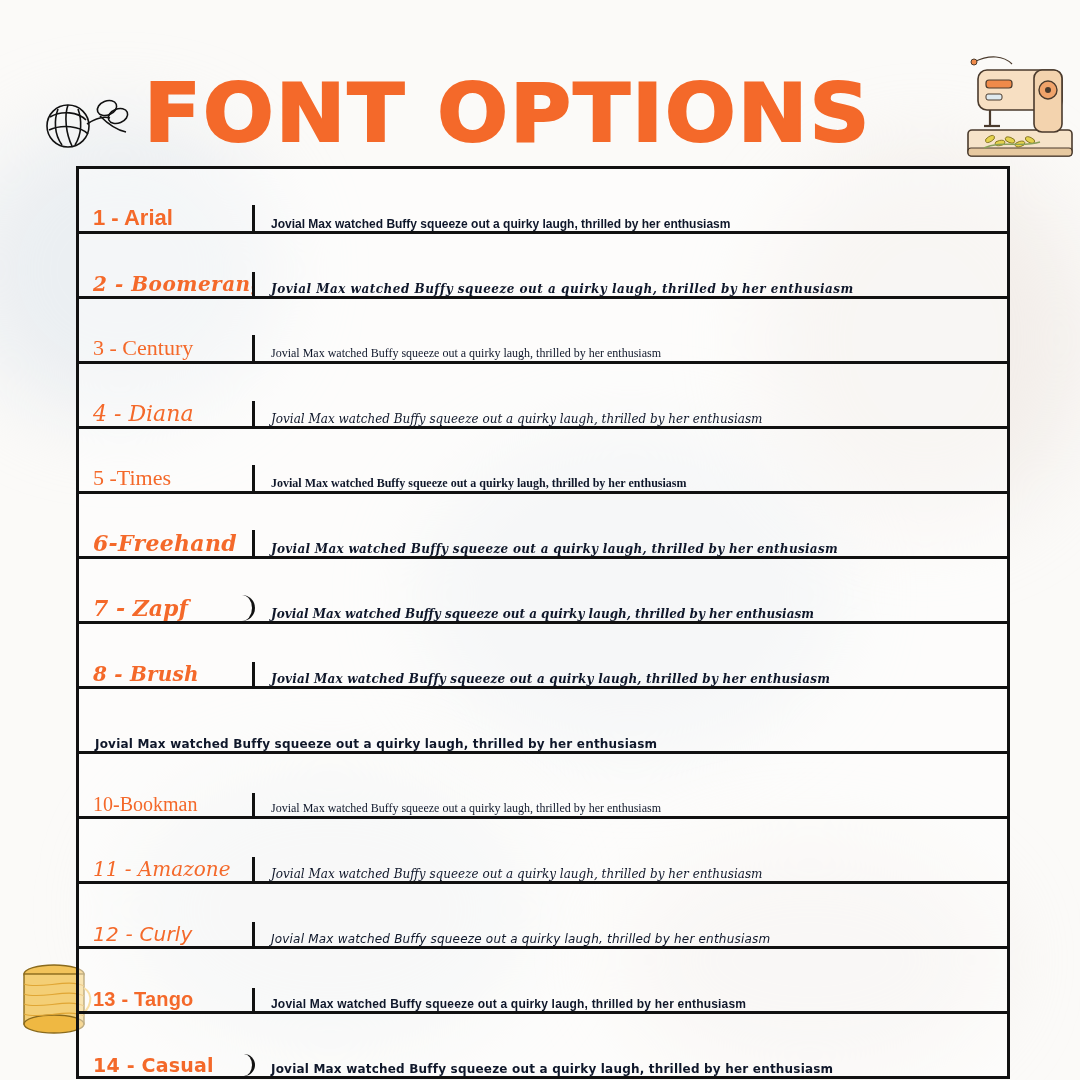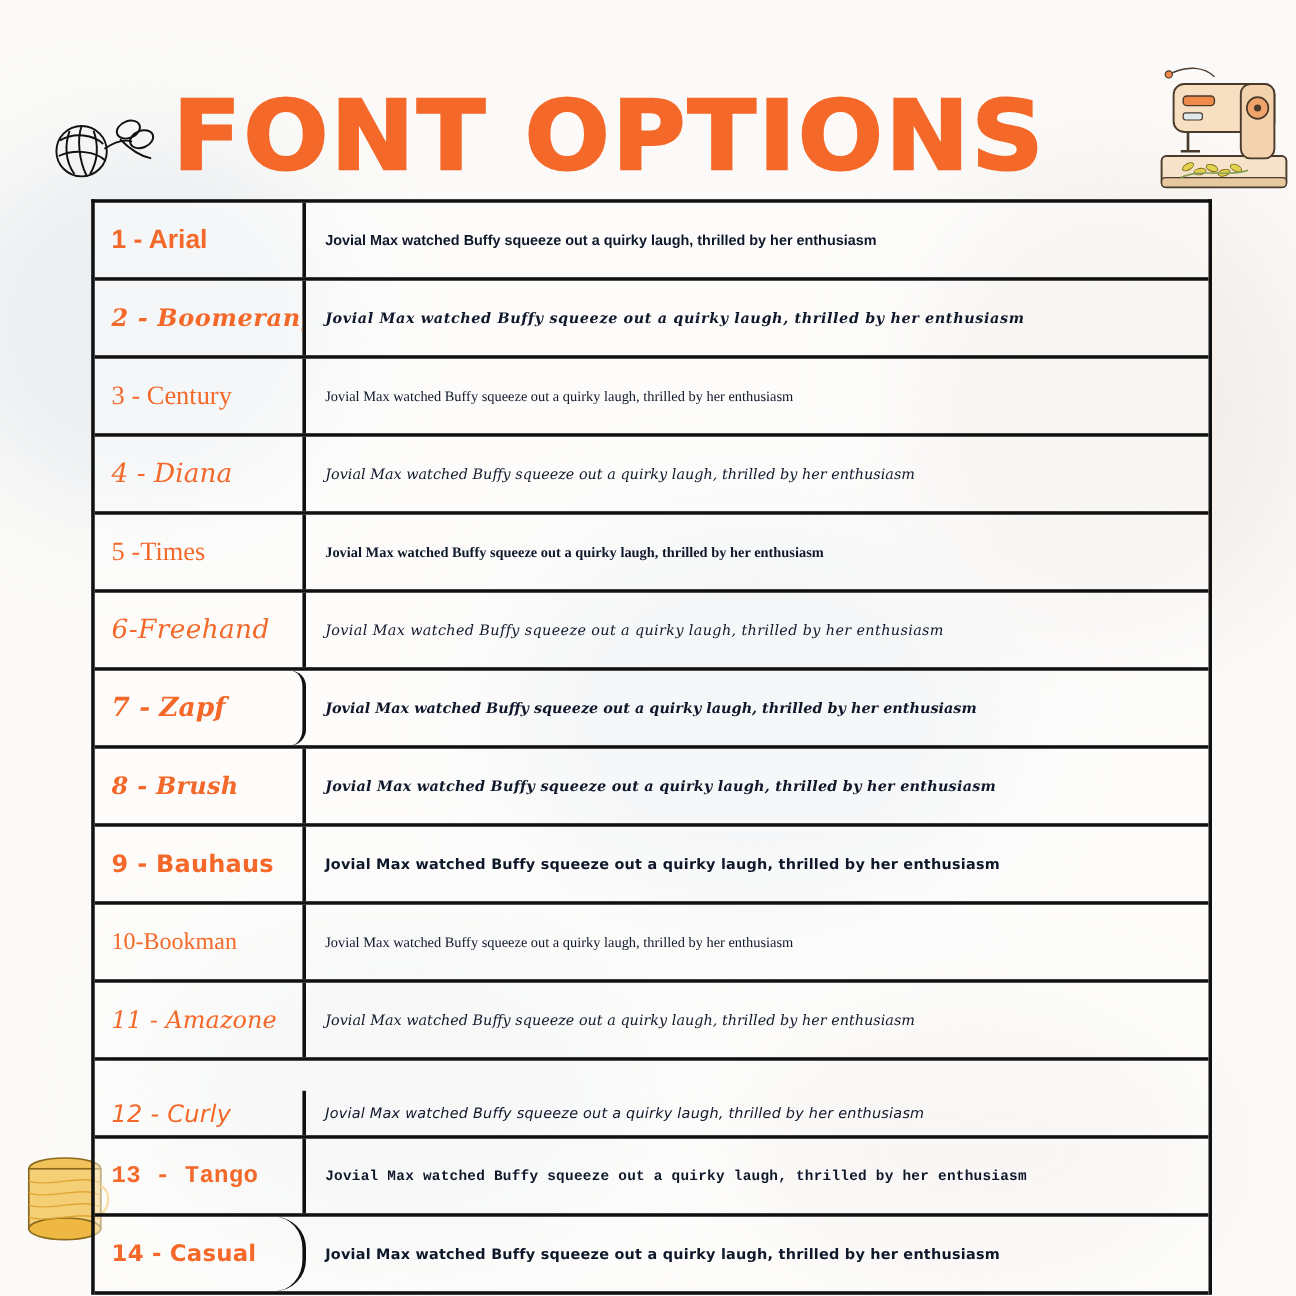--- a/index.html
+++ b/index.html
@@ -92,20 +92,21 @@
     border-right: 3px solid #111;
     border-top: 3px solid #111;
     box-sizing: border-box;
   }
   .row {
     display: flex;
     border-bottom: 3px solid #111;
     box-sizing: border-box;
     height: 65px;
     background: rgba(255,255,255,0.45);
+    align-items: flex-end;
   }
   .cell-label {
     width: 176px;
     min-width: 176px;
     border-right: 3px solid #111;
     box-sizing: border-box;
     display: flex;
     align-items: center;
     padding-left: 14px;
     color: #f4692a;
@@ -124,28 +125,28 @@
     white-space: nowrap;
     overflow: hidden;
   }
 
   
   .f-arial      { font-family: "Liberation Sans", sans-serif; font-weight: 700; }
   .f-boomerang  { font-family: "DejaVu Serif", serif; font-style: italic; font-weight: 700; letter-spacing: 0.5px; }
   .f-century    { font-family: "Liberation Serif", serif; font-weight: 400; }
   .f-diana      { font-family: "DejaVu Serif", serif; font-style: italic; font-weight: 400; }
   .f-times      { font-family: "Liberation Serif", serif; font-weight: 700; }
-  .f-freehand   { font-family: "DejaVu Serif", serif; font-style: italic; font-weight: 400; letter-spacing: 0.3px; }
+  .f-freehand   { font-family: "DejaVu Serif", serif; font-style: italic; font-weight: 700; letter-spacing: 0.3px; }
   .f-zapf       { font-family: "DejaVu Serif", serif; font-style: italic; font-weight: 700; border-radius: 13px; }
   .f-brush      { font-family: "DejaVu Serif", serif; font-style: italic; font-weight: 700; letter-spacing: 0.2px; }
   .f-bauhaus    { font-family: "DejaVu Sans", sans-serif; font-weight: 700; letter-spacing: 0.2px; }
   .f-bookman    { font-family: "Liberation Serif", serif; font-weight: 400; }
   .f-amazone    { font-family: "DejaVu Serif", serif; font-style: italic; font-weight: 400; }
   .f-curly      { font-family: "DejaVu Sans", sans-serif; font-style: italic; font-weight: 400; letter-spacing: 0.2px; margin-top: 25px; }
-  .f-tango      { font-family: Liberation Mono, monospace; font-weight: 700; letter-spacing: 0.2px; }
+  .f-tango      { font-family: Liberation Sans, sans-serif; font-weight: 700; letter-spacing: 0.2px; }
   .f-casual     { font-family: "DejaVu Sans", sans-serif; font-weight: 700; letter-spacing: 0.2px; border-radius: 26px; }
 
   
   .lbl-sm { font-size: 20px; }
   .lbl-xs { font-size: 19px; }
 </style>
 </head>
 <body>
 
 <div class="bg-wash wash-a"></div>
@@ -248,21 +249,20 @@
       <div class="cell-label f-zapf">7 - Zapf</div>
       <div class="cell-sample f-zapf">Jovial Max watched Buffy squeeze out a quirky laugh, thrilled by her enthusiasm</div>
     </div>
 
     <div class="row">
       <div class="cell-label f-brush lbl-sm">8 - Brush</div>
       <div class="cell-sample f-brush">Jovial Max watched Buffy squeeze out a quirky laugh, thrilled by her enthusiasm</div>
     </div>
 
     <div class="row">
-      <div class="cell-label f-bauhaus lbl-sm">9 - Bauhaus</div>
       <div class="cell-sample f-bauhaus">Jovial Max watched Buffy squeeze out a quirky laugh, thrilled by her enthusiasm</div>
     </div>
 
     <div class="row">
       <div class="cell-label f-century lbl-sm">10-Bookman</div>
       <div class="cell-sample f-bookman">Jovial Max watched Buffy squeeze out a quirky laugh, thrilled by her enthusiasm</div>
     </div>
 
     <div class="row">
       <div class="cell-label f-amazone lbl-sm">11 - Amazone</div>

